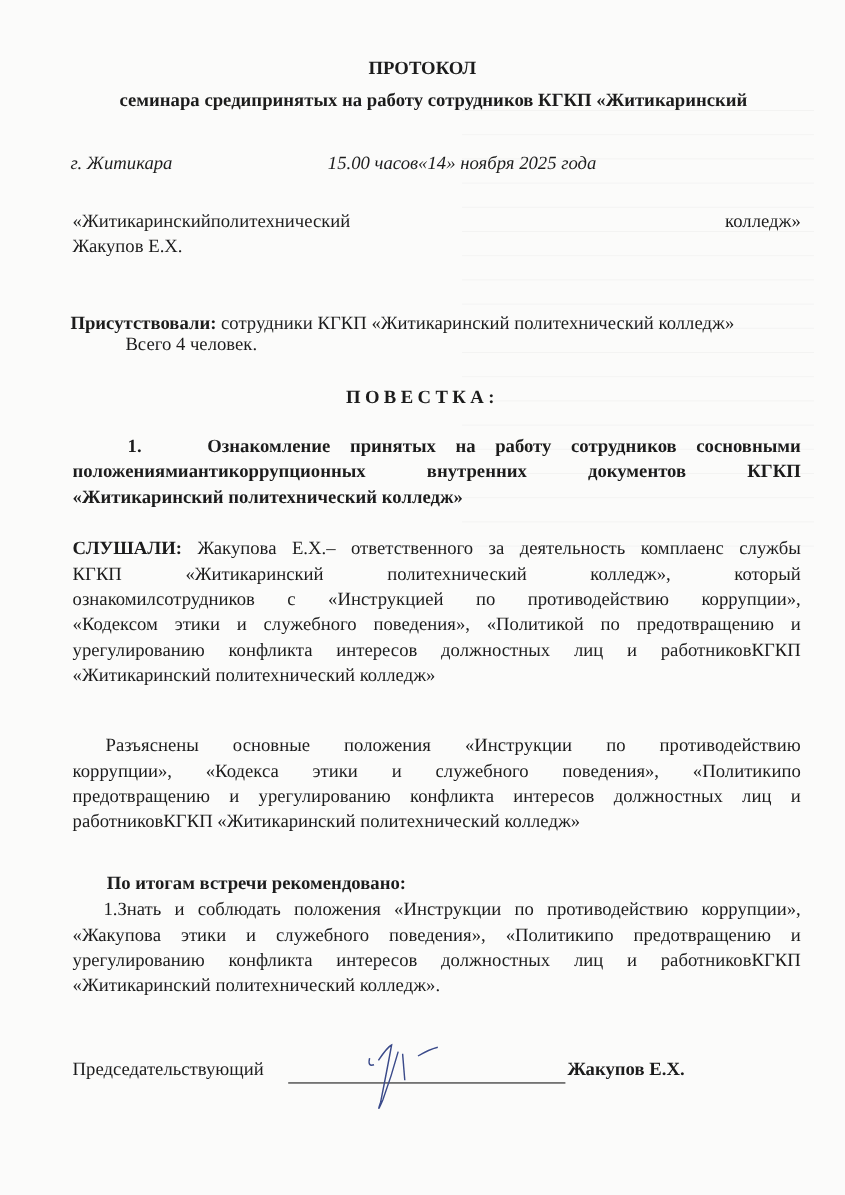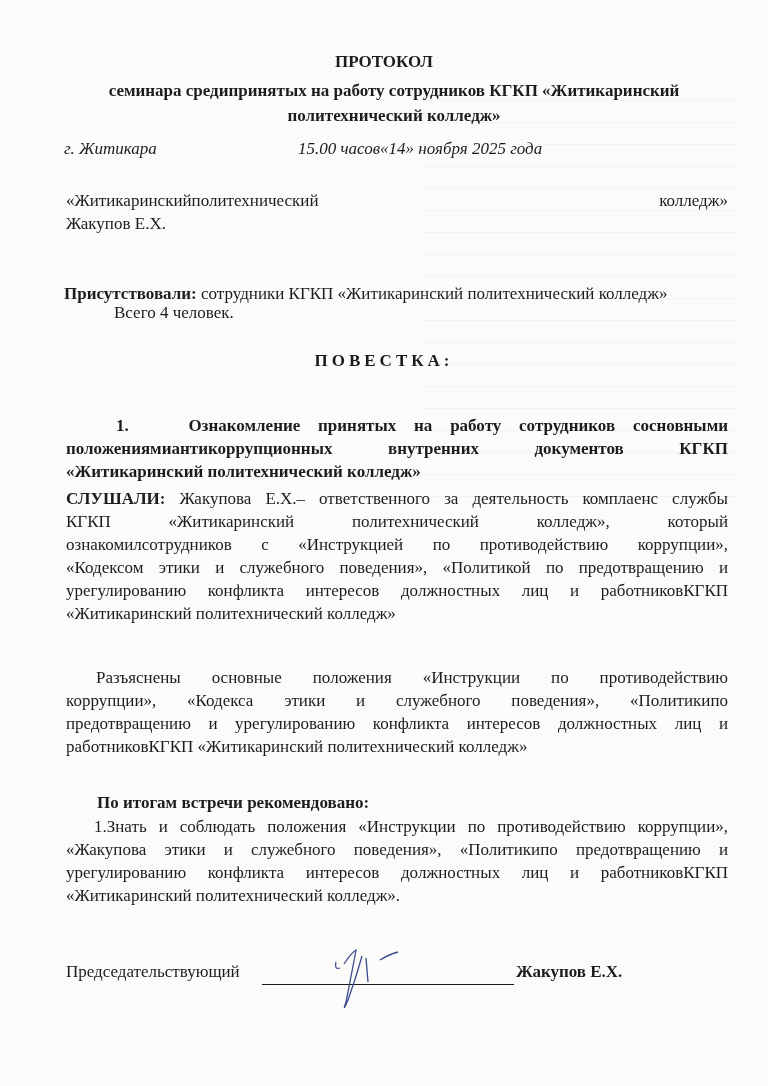--- a/index.html
+++ b/index.html
@@ -17,41 +17,40 @@
   .subtitle { left: 60px; width: 668px; text-align: center; top: 78px; font-size: 17px; font-weight: bold; line-height: 25px; }
   .place { left: 64px; top: 139px; font-size: 17px; font-style: italic; }
   .date { left: 298px; top: 139px; font-size: 17px; font-style: italic; }
   .para { font-size: 17px; line-height: 23px; text-align: justify; }
   .line { display: block; text-align: justify; text-align-last: justify; white-space: nowrap; }
   .line.last { text-align-last: left; }
   .chair { left: 66px; top: 189px; width: 662px; }
   .present { left: 64px; top: 284px; font-size: 17px; }
   .total { left: 114px; top: 303px; font-size: 17px; }
   .agenda-title { left: 0; width: 768px; text-align: center; top: 351px; font-size: 17px; font-weight: bold; letter-spacing: 4px; }
-  .agenda-item { left: 66px; top: 394px; width: 662px; font-weight: bold; margin-top: 20px; }
+  .agenda-item { left: 66px; top: 394px; width: 662px; font-weight: bold; }
   .heard { left: 66px; top: 487px; width: 662px; }
   .explained { left: 66px; top: 666px; width: 662px; }
   .recommend-title { left: 97px; top: 793px; font-size: 17px; font-weight: bold; }
   .recommend { left: 66px; top: 815px; width: 662px; }
   .sign-label { left: 66px; top: 962px; font-size: 17px; font-weight: normal; }
   .sign-line { left: 262px; top: 984px; width: 252px; height: 0; border-top: 1.5px solid #1a1a1a; }
   .sign-name { left: 516px; top: 962px; font-size: 17px; font-weight: bold; }
   .signature { left: 322px; top: 942px; width: 110px; height: 80px; }
   .bleed { left: 420px; top: 100px; width: 320px; height: 400px; opacity: 0.06; background: linear-gradient(#777 1px, transparent 1px) 0 0/100% 22px; }
 </style>
 </head>
 <body>
 
 <div class="page">
   <div class="abs bleed"></div>
 
   <div class="abs title">ПРОТОКОЛ</div>
   <div class="abs subtitle">
     <div>семинара средипринятых на работу сотрудников  КГКП «Житикаринский</div>
-    <div>политехнический колледж»</div>
   </div>
 
   <div class="abs place">г. Житикара</div>
   <div class="abs date">15.00 часов«14» ноября 2025 года</div>
 
   <div class="abs para chair">
     <span class="line">«Житикаринскийполитехнический колледж»</span>
     <span class="line last">Жакупов Е.Х.</span>
   </div>
 

